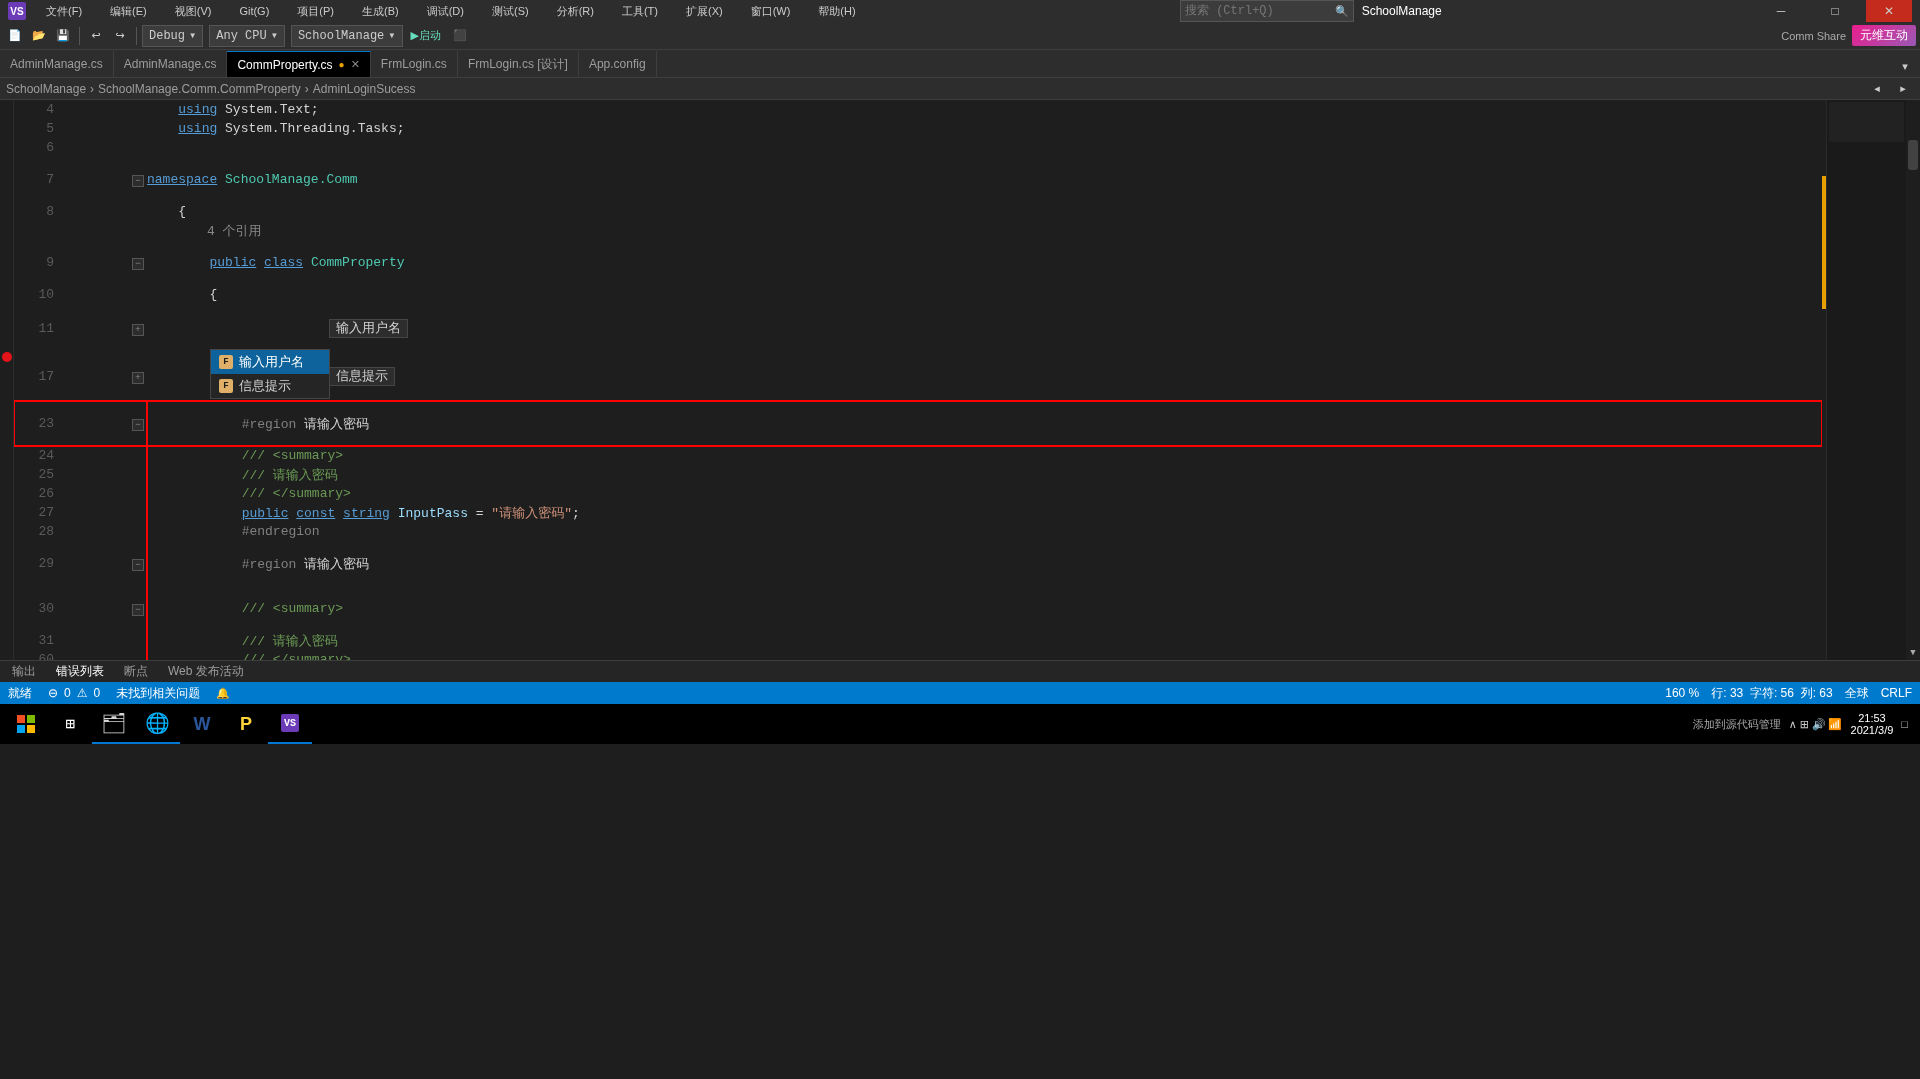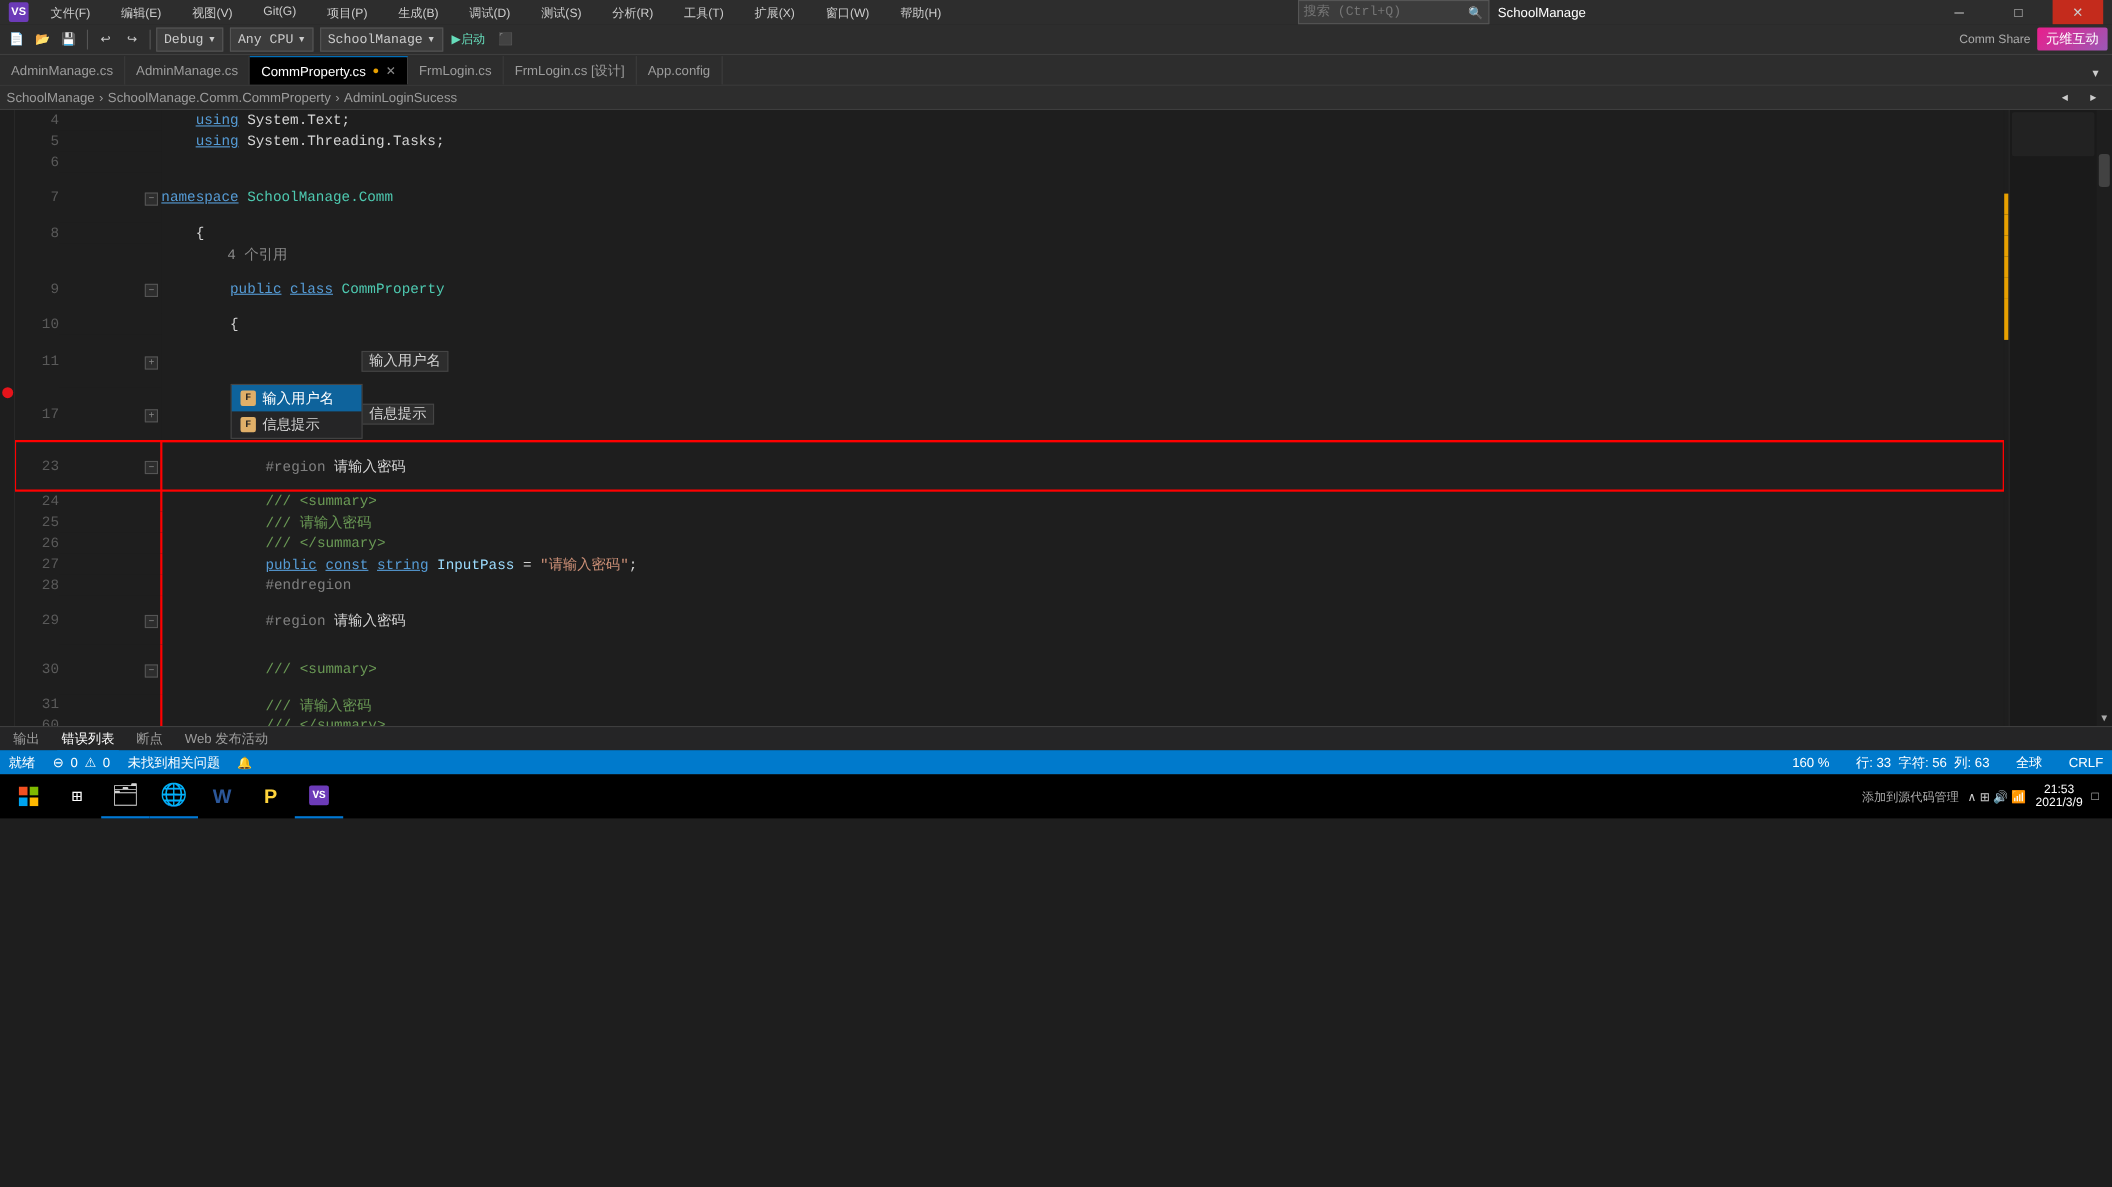--- a/index.html
+++ b/index.html
@@ -560,21 +560,21 @@
   <span>就绪</span>
   <div style="display:flex;align-items:center;gap:6px;">
     <span>⊖</span>
     <span>0</span>
     <span>⚠</span>
     <span>0</span>
   </div>
   <span>未找到相关问题</span>
   <span style="font-size:11px;">🔔</span>
 
-  <div style="margin-left:auto;display:flex;gap:24px;align-items:center;">
+  <div style="margin-left:auto;display:flex;gap:12px;align-items:center;">
     <span>160 %</span>
     <span>
       <span>行: 33</span>&nbsp;
       <span>字符: 56</span>&nbsp;
       <span>列: 63</span>
     </span>
     <span>全球</span>
     <span>CRLF</span>
   </div>
 </div>

